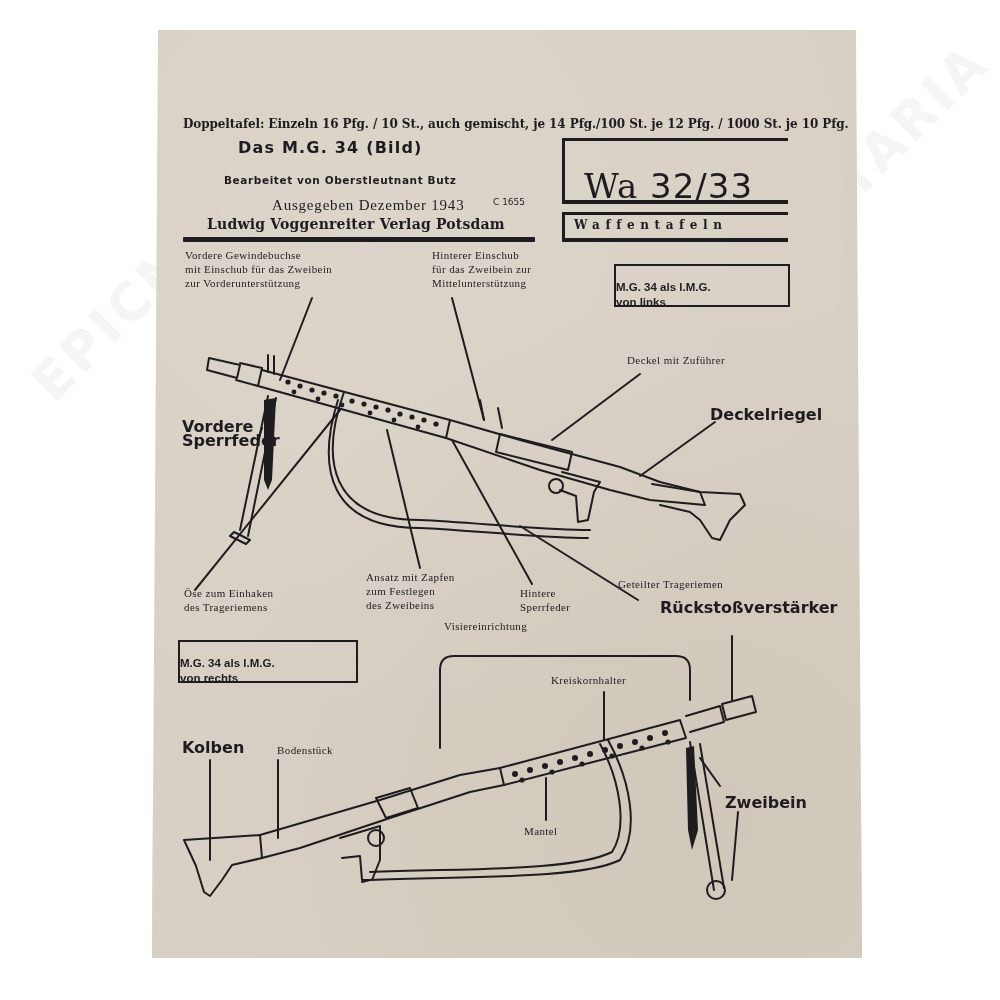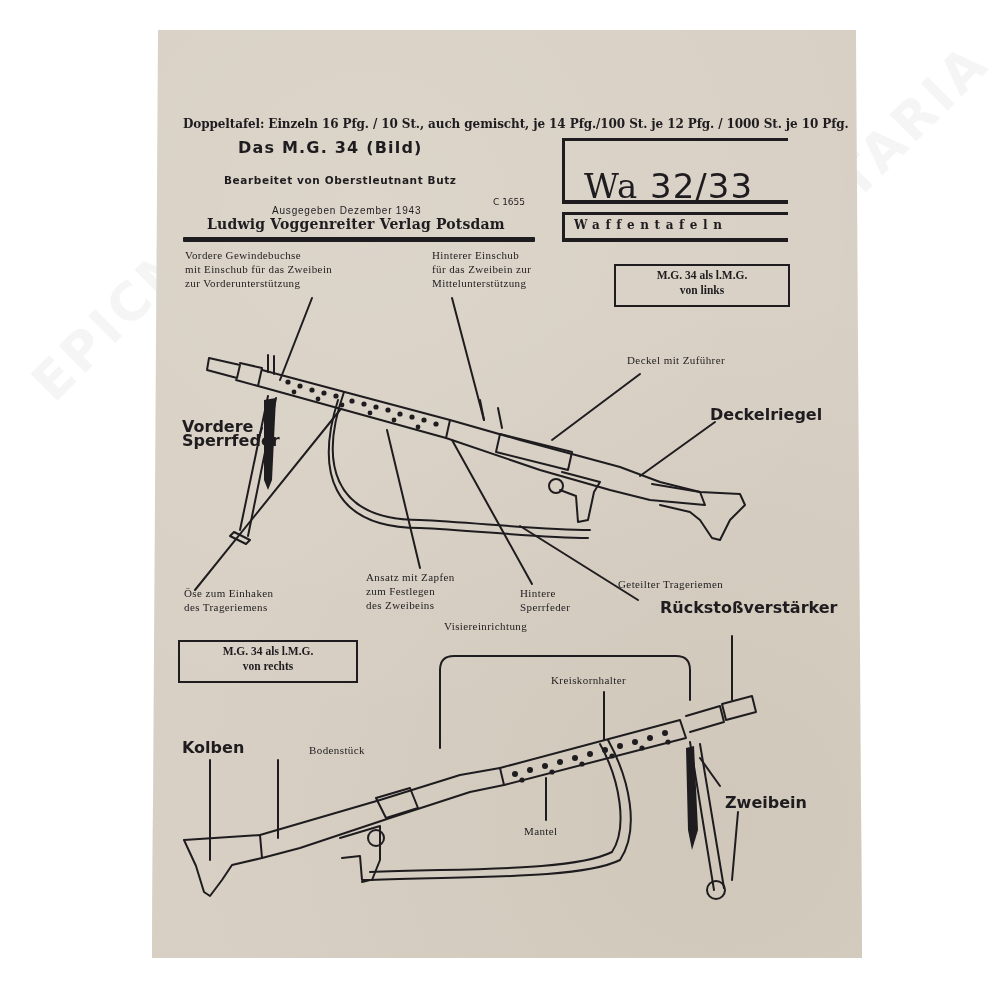--- a/index.html
+++ b/index.html
@@ -16,32 +16,32 @@
       clip-path: polygon(0.85% 0%, 99.15% 0%, 100% 100%, 0% 100%);
     }
 
     .abs { position: absolute; }
     .txt { white-space: nowrap; color: #1e1c1f; }
 
     
     .price-line { left: 183px; top: 117px; font-family: "DejaVu Serif", serif; font-weight: bold; font-size: 12px; letter-spacing: -0.1px; }
     .title { left: 210px; top: 138px; font-family: "DejaVu Sans", sans-serif; font-weight: bold; font-size: 16px; letter-spacing: 1.2px; margin-left: 28px; }
     .subtitle { left: 224px; top: 174px; font-family: "DejaVu Sans", sans-serif; font-weight: bold; font-size: 10.5px; letter-spacing: 0.6px; }
-    .issued { left: 272px; top: 197px; font-family: Liberation Sans, sans-serif; font-size: 10px; letter-spacing: 0.8px; margin-top: 8px; }
+    .issued { left: 272px; top: 197px; font-family: Liberation Serif, serif; font-size: 15px; letter-spacing: 0.8px; }
     .code { left: 493px; top: 197px; font-family: "DejaVu Sans", sans-serif; font-size: 9px; }
     .publisher { left: 207px; top: 216px; font-family: "DejaVu Serif", serif; font-weight: bold; font-size: 14px; letter-spacing: 0.2px; }
     .header-rule { left: 183px; top: 237px; width: 352px; height: 5px; background: #1e1c1f; border-radius: 1px; }
 
     .wa-box { left: 562px; top: 138px; width: 226px; height: 66px; border: 3px solid #1e1c1f; border-right: 0; border-bottom-width: 4px; }
     .wa-text { left: 584px; top: 166px; font-family: "DejaVu Sans", sans-serif; font-weight: normal; font-size: 34px; letter-spacing: 1px; }
     .wa-prefix { font-family: "DejaVu Serif", serif; }
     .waf-box { left: 562px; top: 212px; width: 226px; height: 30px; border: 3px solid #1e1c1f; border-right: 0; border-bottom-width: 4px; }
     .waf-text { left: 574px; top: 218px; font-family: "DejaVu Serif", serif; font-weight: bold; font-size: 12px; letter-spacing: 5.6px; }
 
-    .view-box { border: 2px solid #1e1c1f; text-align: center; font-family: Liberation Serif, serif; font-weight: bold; font-size: 11.5px; line-height: 15px; padding-top: 2px; }
+    .view-box { border: 2px solid #1e1c1f; text-align: left; font-family: Liberation Sans, sans-serif; font-weight: bold; font-size: 11.5px; line-height: 15px; padding-top: 14px; }
     .view-left { left: 614px; top: 264px; width: 176px; height: 43px; }
     .view-right { left: 178px; top: 640px; width: 180px; height: 43px; }
 
     .label { font-family: "Liberation Serif", serif; font-size: 11px; line-height: 14px; letter-spacing: 0.4px; }
     .label-bold { font-family: "DejaVu Sans", sans-serif; font-weight: bold; font-size: 16px; line-height: 14px; }
 
     svg.drawing { position: absolute; left: 0; top: 0; width: 1000px; height: 1000px; pointer-events: none; }
 
     .watermark {
       position: absolute; font-family: "DejaVu Sans", sans-serif; font-weight: bold;
@@ -109,21 +109,21 @@
 <div class="abs txt label" style="left:520px;top:586px;">
   <div>Hintere</div>
   <div>Sperrfeder</div>
 </div>
 <div class="abs txt label" style="left:618px;top:577px;">Geteilter Trageriemen</div>
 
 <div class="abs txt label" style="left:444px;top:619px;">Visiereinrichtung</div>
 <div class="abs txt label-bold" style="left:660px;top:601px;">Rückstoßverstärker</div>
 <div class="abs txt label" style="left:551px;top:673px;">Kreiskornhalter</div>
 <div class="abs txt label-bold" style="left:182px;top:741px;">Kolben</div>
-<div class="abs txt label" style="left:277px;top:743px;margin-left:32px;">Bodenstück</div>
+<div class="abs txt label" style="left:277px;top:743px;">Bodenstück</div>
 <div class="abs txt label" style="left:524px;top:824px;">Mantel</div>
 <div class="abs txt label-bold" style="left:725px;top:796px;">Zweibein</div>
 
 <svg class="drawing" viewBox="0 0 1000 1000">
   <g fill="none" stroke="#1e1c1f" stroke-width="2" stroke-linecap="round" stroke-linejoin="round">
 
     <g>
 
       <path d="M209 358 L240 365 L237 378 L207 370 Z"></path>
       <path d="M240 363 L262 368 L258 386 L236 380"></path>

